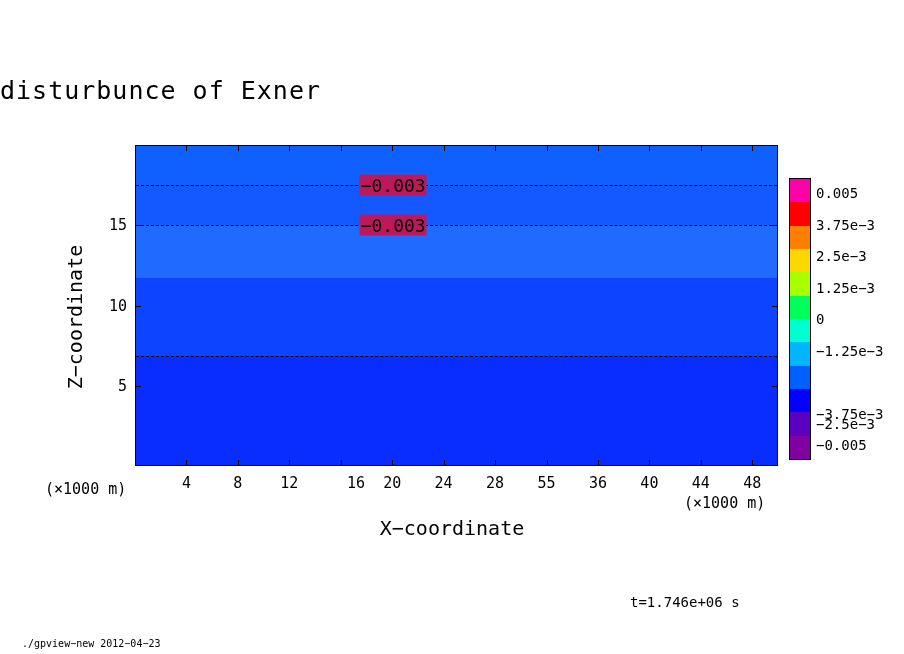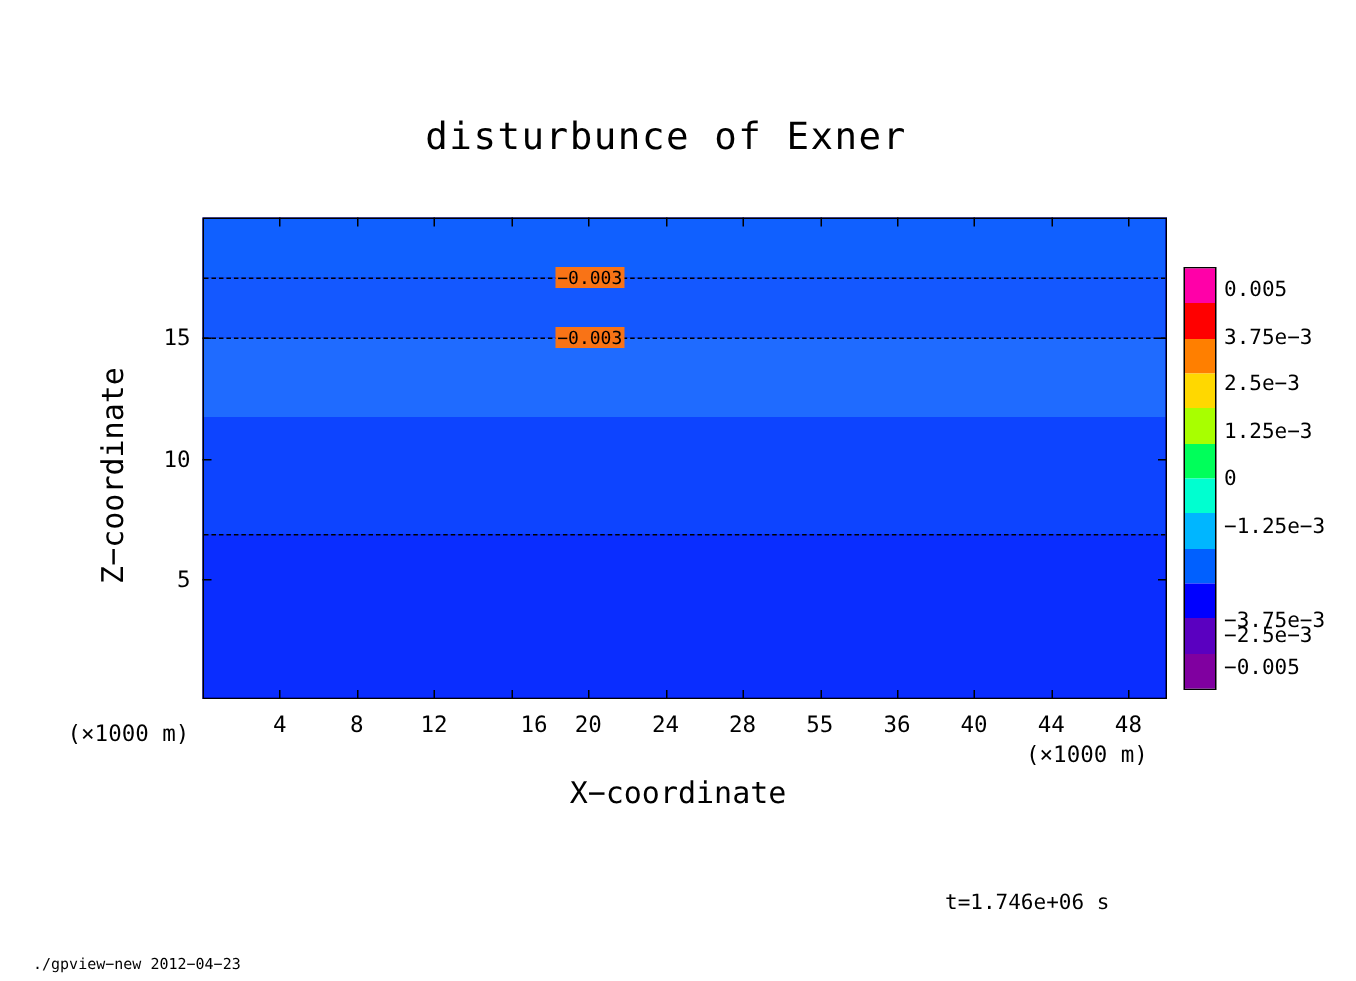--- a/index.html
+++ b/index.html
@@ -14,21 +14,20 @@
     background: #ffffff;
     font-family: "DejaVu Sans Mono", monospace;
     color: #000000;
     overflow: hidden;
   }
   .title {
     position: absolute;
     left: 0;
     top: 76px;
     width: 888px;
-    text-align: center;
     font-size: 25px;
     letter-spacing: 1px;
   }
   
   #plot-frame {
     position: absolute;
     left: 135px;
     top: 145px;
     width: 643px;
     height: 321px;
@@ -44,22 +43,22 @@
   }
   .clevel {
     position: absolute;
     left: 0;
     width: 100%;
     height: 0;
     border-top: 1px dashed #000000;
   }
   .clabel {
     position: absolute;
-    font-size: 12px;
-    background: #f97316;
+    font-size: 18px;
+    background: #be185d;
     padding: 0 1px;
     transform: translate(-50%, -50%);
     white-space: nowrap;
   }
   
   .tick-x {
     position: absolute;
     width: 0;
     border-left: 1px solid #000000;
   }

